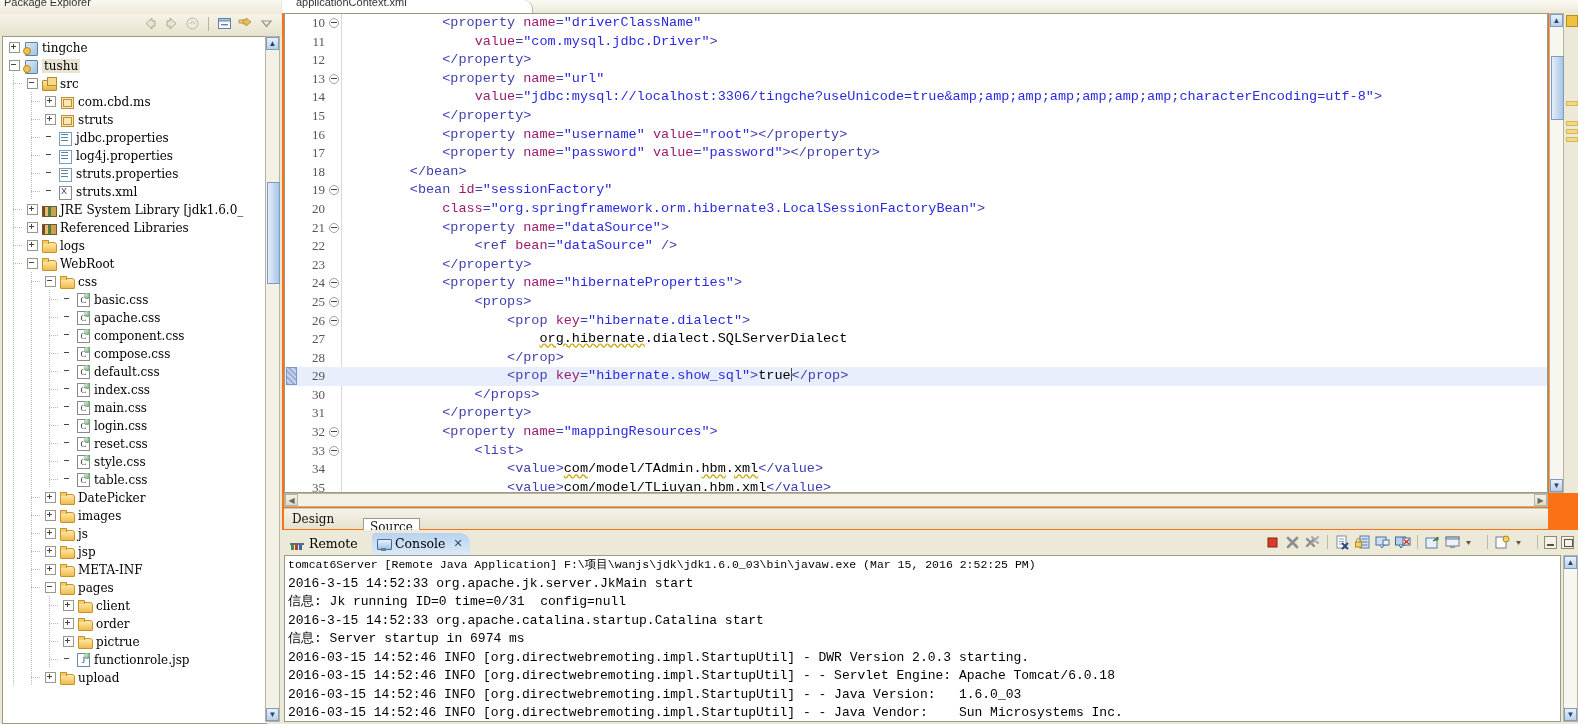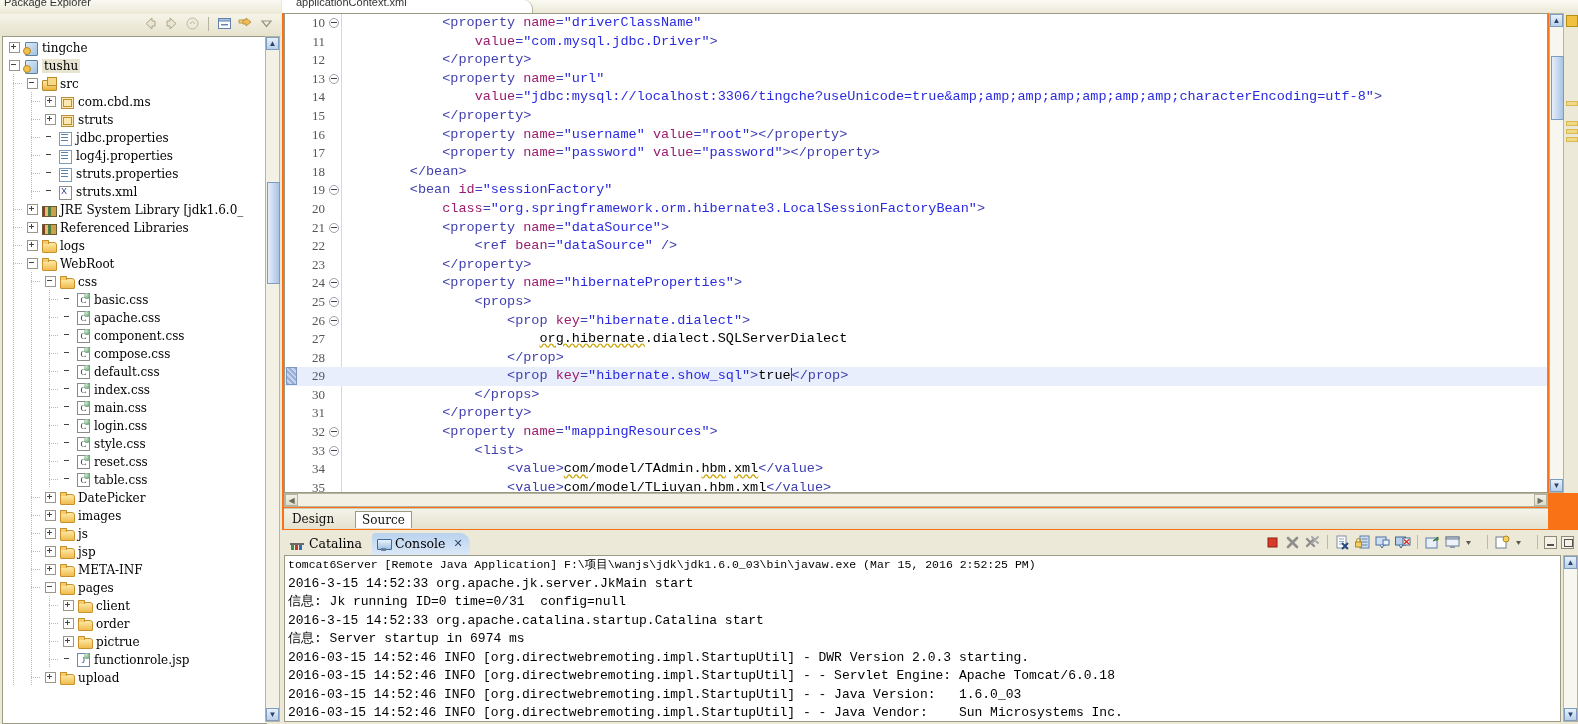--- a/index.html
+++ b/index.html
@@ -243,22 +243,22 @@
           <div class="row"><span class="guide" style="left: 10px;"></span><span class="hline" style="left: 10px; width: 10px;"></span><span class="exp minus" style="margin-left: 24px;"></span><span class="ico folder"></span><span class="lbl">WebRoot</span></div>
           <div class="row"><span class="guide" style="left: 10px;"></span><span class="guide" style="left: 28px;"></span><span class="hline" style="left: 28px; width: 10px;"></span><span class="exp minus" style="margin-left: 42px;"></span><span class="ico folder"></span><span class="lbl">css</span></div>
           <div class="row"><span class="guide" style="left: 10px;"></span><span class="guide" style="left: 28px;"></span><span class="guide" style="left: 46px;"></span><span class="hline" style="left: 46px; width: 10px;"></span><span class="exp none" style="margin-left: 60px;"></span><span class="ico css"></span><span class="lbl">basic.css</span></div>
           <div class="row"><span class="guide" style="left: 10px;"></span><span class="guide" style="left: 28px;"></span><span class="guide" style="left: 46px;"></span><span class="hline" style="left: 46px; width: 10px;"></span><span class="exp none" style="margin-left: 60px;"></span><span class="ico css"></span><span class="lbl">apache.css</span></div>
           <div class="row"><span class="guide" style="left: 10px;"></span><span class="guide" style="left: 28px;"></span><span class="guide" style="left: 46px;"></span><span class="hline" style="left: 46px; width: 10px;"></span><span class="exp none" style="margin-left: 60px;"></span><span class="ico css"></span><span class="lbl">component.css</span></div>
           <div class="row"><span class="guide" style="left: 10px;"></span><span class="guide" style="left: 28px;"></span><span class="guide" style="left: 46px;"></span><span class="hline" style="left: 46px; width: 10px;"></span><span class="exp none" style="margin-left: 60px;"></span><span class="ico css"></span><span class="lbl">compose.css</span></div>
           <div class="row"><span class="guide" style="left: 10px;"></span><span class="guide" style="left: 28px;"></span><span class="guide" style="left: 46px;"></span><span class="hline" style="left: 46px; width: 10px;"></span><span class="exp none" style="margin-left: 60px;"></span><span class="ico css"></span><span class="lbl">default.css</span></div>
           <div class="row"><span class="guide" style="left: 10px;"></span><span class="guide" style="left: 28px;"></span><span class="guide" style="left: 46px;"></span><span class="hline" style="left: 46px; width: 10px;"></span><span class="exp none" style="margin-left: 60px;"></span><span class="ico css"></span><span class="lbl">index.css</span></div>
           <div class="row"><span class="guide" style="left: 10px;"></span><span class="guide" style="left: 28px;"></span><span class="guide" style="left: 46px;"></span><span class="hline" style="left: 46px; width: 10px;"></span><span class="exp none" style="margin-left: 60px;"></span><span class="ico css"></span><span class="lbl">main.css</span></div>
           <div class="row"><span class="guide" style="left: 10px;"></span><span class="guide" style="left: 28px;"></span><span class="guide" style="left: 46px;"></span><span class="hline" style="left: 46px; width: 10px;"></span><span class="exp none" style="margin-left: 60px;"></span><span class="ico css"></span><span class="lbl">login.css</span></div>
+          <div class="row"><span class="guide" style="left: 10px;"></span><span class="guide" style="left: 28px;"></span><span class="guide" style="left: 46px;"></span><span class="hline" style="left: 46px; width: 10px;"></span><span class="exp none" style="margin-left: 60px;"></span><span class="ico css"></span><span class="lbl">reset.css</span></div>
           <div class="row"><span class="guide" style="left: 10px;"></span><span class="guide" style="left: 28px;"></span><span class="guide" style="left: 46px;"></span><span class="hline" style="left: 46px; width: 10px;"></span><span class="exp none" style="margin-left: 60px;"></span><span class="ico css"></span><span class="lbl">style.css</span></div>
-          <div class="row"><span class="guide" style="left: 10px;"></span><span class="guide" style="left: 28px;"></span><span class="guide" style="left: 46px;"></span><span class="hline" style="left: 46px; width: 10px;"></span><span class="exp none" style="margin-left: 60px;"></span><span class="ico css"></span><span class="lbl">reset.css</span></div>
           <div class="row"><span class="guide" style="left: 10px;"></span><span class="guide" style="left: 28px;"></span><span class="guide" style="left: 46px;"></span><span class="hline" style="left: 46px; width: 10px;"></span><span class="exp none" style="margin-left: 60px;"></span><span class="ico css"></span><span class="lbl">table.css</span></div>
           <div class="row"><span class="guide" style="left: 10px;"></span><span class="guide" style="left: 28px;"></span><span class="hline" style="left: 28px; width: 10px;"></span><span class="exp plus" style="margin-left: 42px;"></span><span class="ico folder"></span><span class="lbl">DatePicker</span></div>
           <div class="row"><span class="guide" style="left: 10px;"></span><span class="guide" style="left: 28px;"></span><span class="hline" style="left: 28px; width: 10px;"></span><span class="exp plus" style="margin-left: 42px;"></span><span class="ico folder"></span><span class="lbl">images</span></div>
           <div class="row"><span class="guide" style="left: 10px;"></span><span class="guide" style="left: 28px;"></span><span class="hline" style="left: 28px; width: 10px;"></span><span class="exp plus" style="margin-left: 42px;"></span><span class="ico folder"></span><span class="lbl">js</span></div>
           <div class="row"><span class="guide" style="left: 10px;"></span><span class="guide" style="left: 28px;"></span><span class="hline" style="left: 28px; width: 10px;"></span><span class="exp plus" style="margin-left: 42px;"></span><span class="ico folder"></span><span class="lbl">jsp</span></div>
           <div class="row"><span class="guide" style="left: 10px;"></span><span class="guide" style="left: 28px;"></span><span class="hline" style="left: 28px; width: 10px;"></span><span class="exp plus" style="margin-left: 42px;"></span><span class="ico folder"></span><span class="lbl">META-INF</span></div>
           <div class="row"><span class="guide" style="left: 10px;"></span><span class="guide" style="left: 28px;"></span><span class="hline" style="left: 28px; width: 10px;"></span><span class="exp minus" style="margin-left: 42px;"></span><span class="ico folder"></span><span class="lbl">pages</span></div>
           <div class="row"><span class="guide" style="left: 10px;"></span><span class="guide" style="left: 28px;"></span><span class="guide" style="left: 46px;"></span><span class="hline" style="left: 46px; width: 10px;"></span><span class="exp plus" style="margin-left: 60px;"></span><span class="ico folder"></span><span class="lbl">client</span></div>
           <div class="row"><span class="guide" style="left: 10px;"></span><span class="guide" style="left: 28px;"></span><span class="guide" style="left: 46px;"></span><span class="hline" style="left: 46px; width: 10px;"></span><span class="exp plus" style="margin-left: 60px;"></span><span class="ico folder"></span><span class="lbl">order</span></div>
           <div class="row"><span class="guide" style="left: 10px;"></span><span class="guide" style="left: 28px;"></span><span class="guide" style="left: 46px;"></span><span class="hline" style="left: 46px; width: 10px;"></span><span class="exp plus" style="margin-left: 60px;"></span><span class="ico folder"></span><span class="lbl">pictrue</span></div>
@@ -328,30 +328,30 @@
       <div class="warn" style="top:124px"></div>
     </div>
 
     <div id="ed-hsb">
       <div class="a" style="left:0">◀</div>
       <div class="a" style="right:0">▶</div>
     </div>
 
     <div id="ed-bottom-tabs">
         <div class="btab" style="left: 2px;">Design</div>
-        <div class="btab active" style="left: 71px;">Source</div>
+        <div class="btab active" style="left: 79px; margin-top: 7px;">Source</div>
       </div>
   </div>
 
   <div id="console">
 
     <div id="cons-tabstrip">
         <div class="ctab" style="left: 4px;">
           <span class="ic16 servers"></span>
-          <span>Catalina</span>
+          <span>Remote</span>
         </div>
         <div class="ctab active" style="left: 90px;">
           <span class="ic16 console"></span>
           <span>Console</span>
           <span class="x">✕</span>
         </div>
       </div>
 
     <div id="cons-tools">
       <span class="ct">

